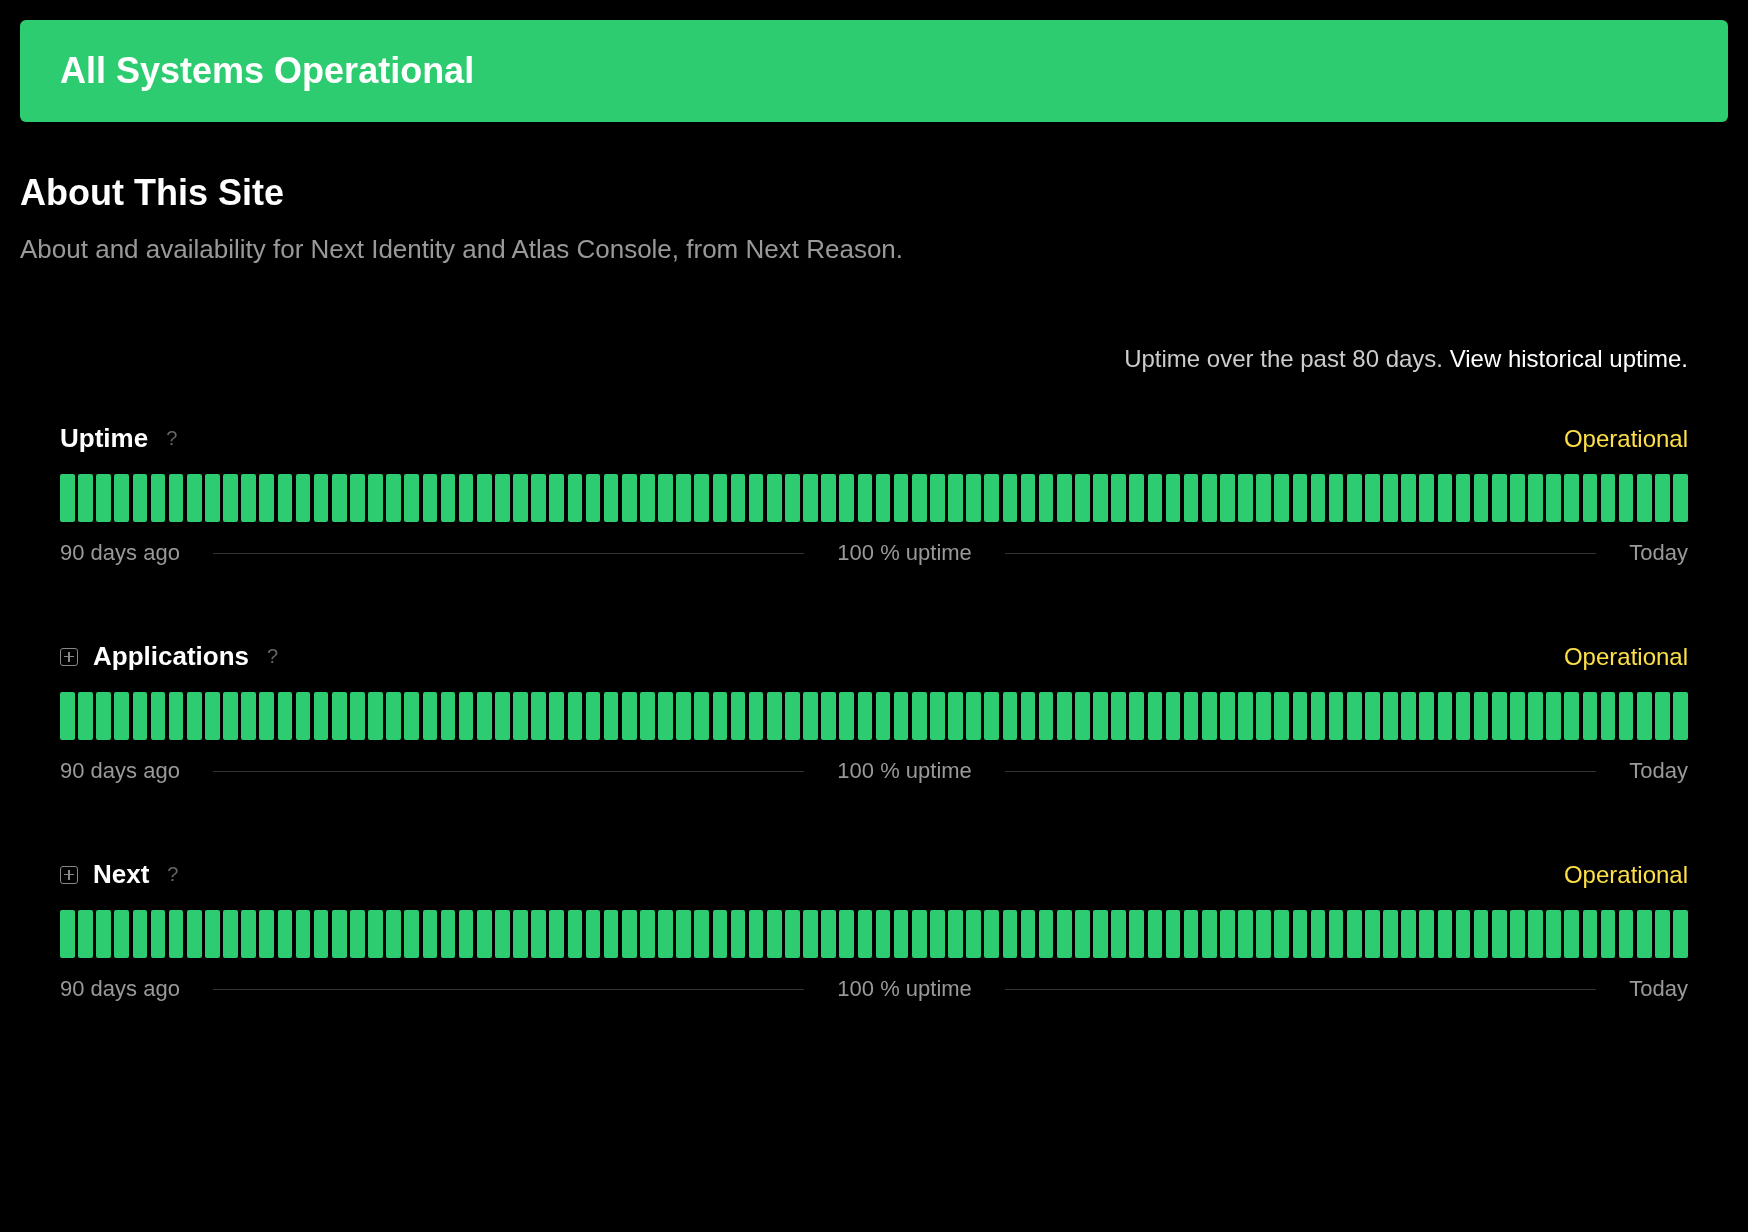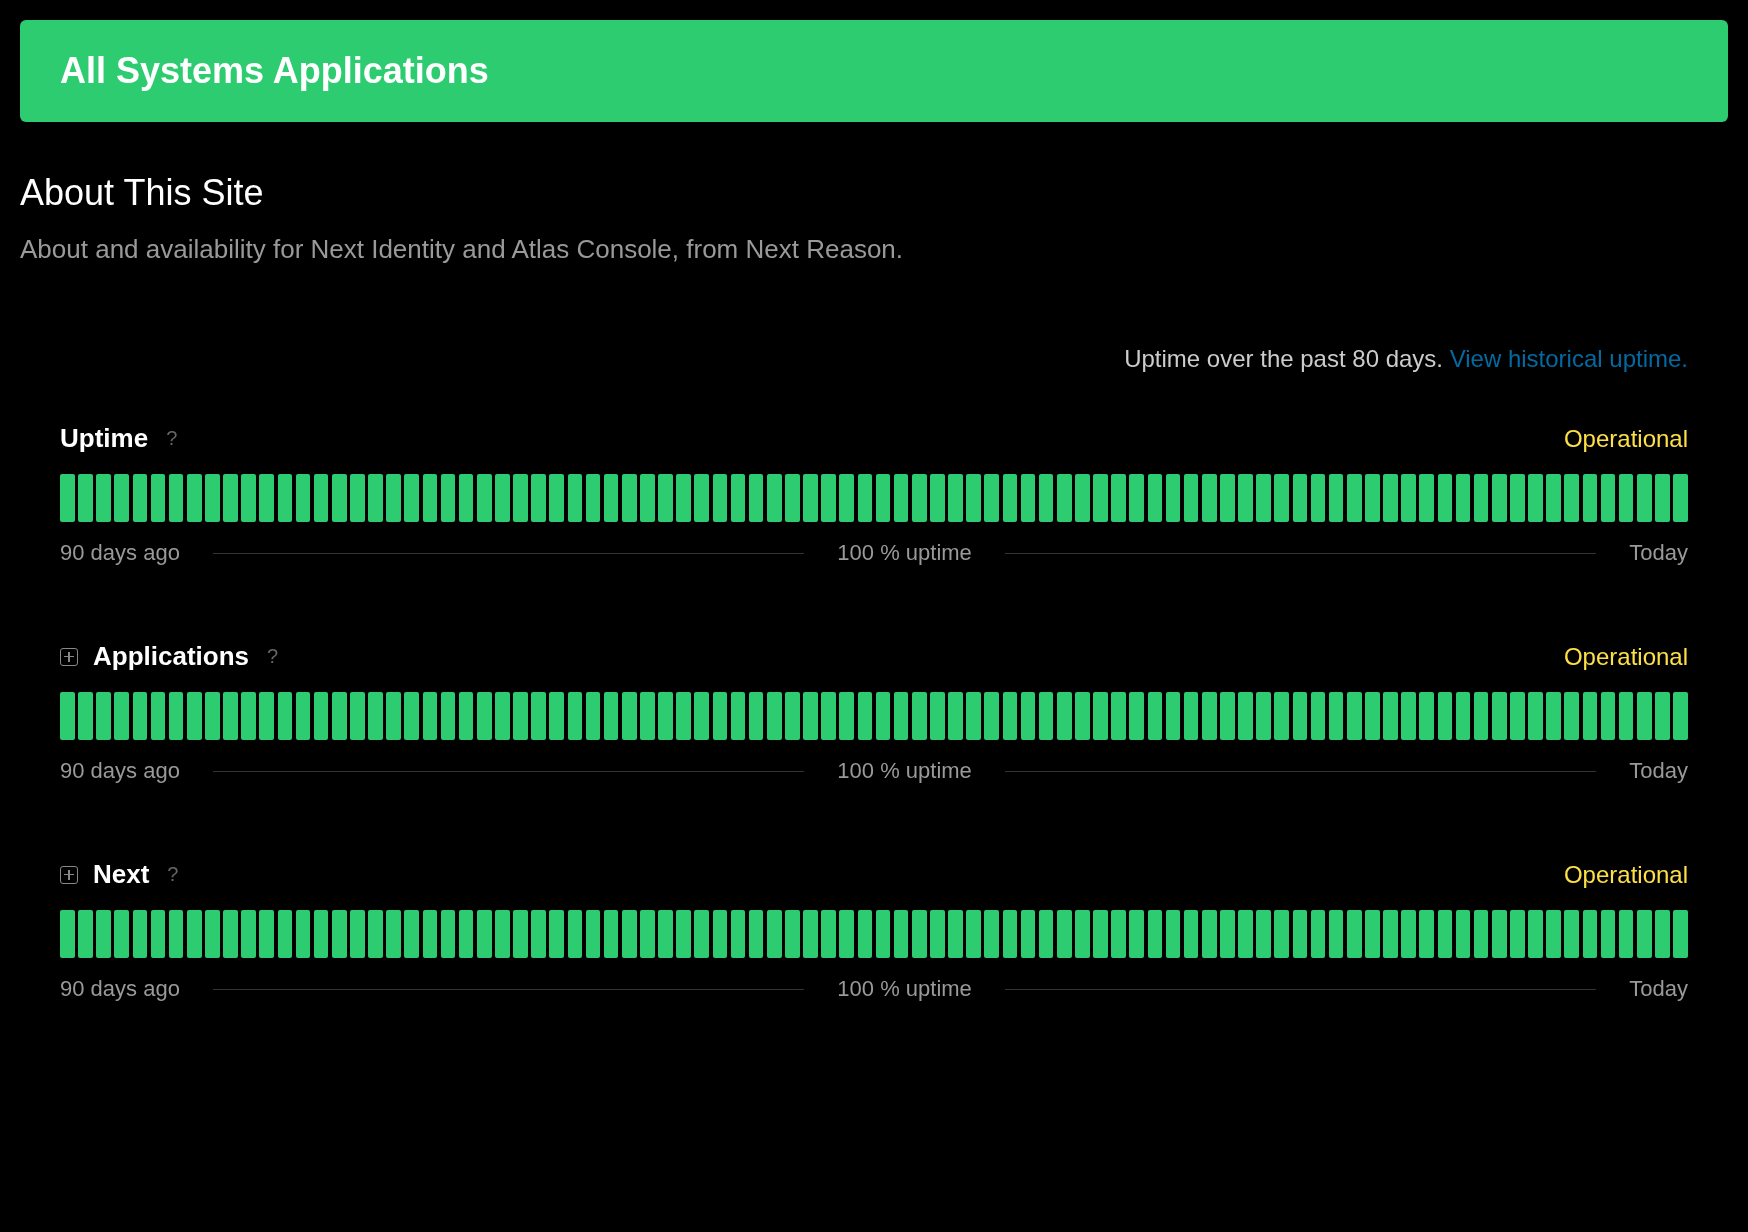--- a/index.html
+++ b/index.html
@@ -18,37 +18,37 @@
     padding: 30px 40px;
     margin-bottom: 50px;
   }
   .status-banner-text {
     color: #fff;
     font-size: 36px;
     font-weight: 600;
   }
   .about-title {
     font-size: 36px;
-    font-weight: 400;
+    font-weight: 700;
     margin-bottom: 20px;
   }
   .about-desc {
     font-size: 26px;
     color: #999;
     margin-bottom: 80px;
   }
   .uptime-header {
     text-align: right;
     font-size: 24px;
     color: #ccc;
     margin-bottom: 50px;
     padding-right: 40px;
   }
   .uptime-header a {
-    color: #0369a1;
+    color: #ffffff;
     text-decoration: none;
   }
   .component {
     margin: 0 40px 75px 40px;
   }
   .component-header {
     display: flex;
     align-items: center;
     margin-bottom: 20px;
   }
@@ -118,21 +118,21 @@
     margin: 0 25px;
   }
   .uptime-footer .left { }
   .uptime-footer .center { }
   .uptime-footer .right { }
 </style>
 </head>
 <body>
 
 <div class="status-banner">
-  <div class="status-banner-text">All Systems Applications</div>
+  <div class="status-banner-text">All Systems Operational</div>
 </div>
 
 <h2 class="about-title">About This Site</h2>
 <p class="about-desc">About and availability for Next Identity and Atlas Console, from Next Reason.</p>
 
 <div class="uptime-header">
   <span>Uptime over the past 80 days. </span><a href="#">View historical uptime.</a>
 </div>
 
 <div id="components">

